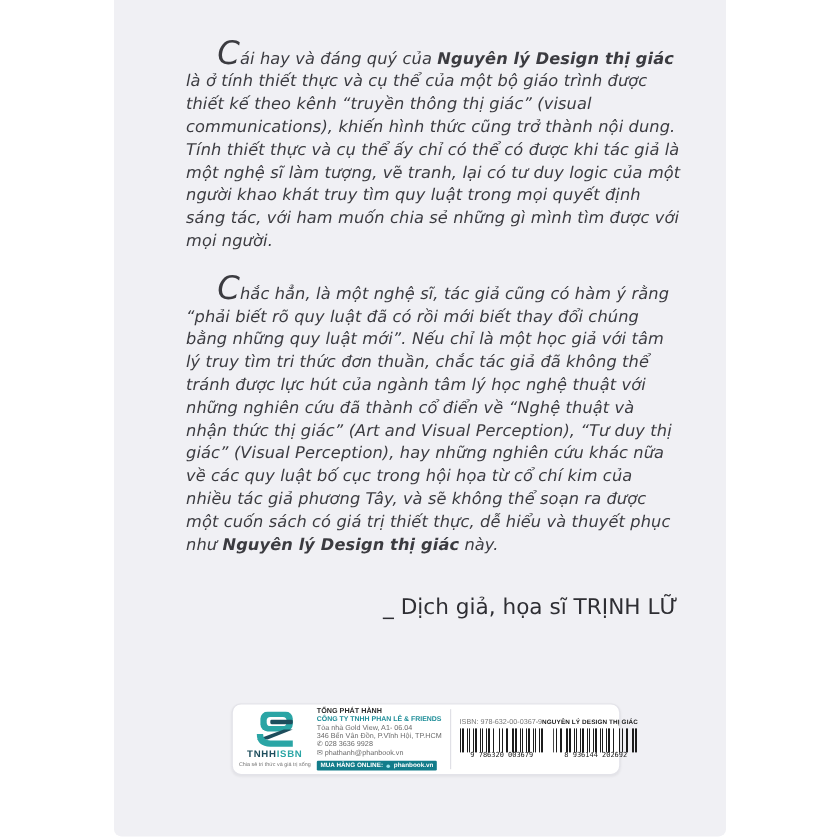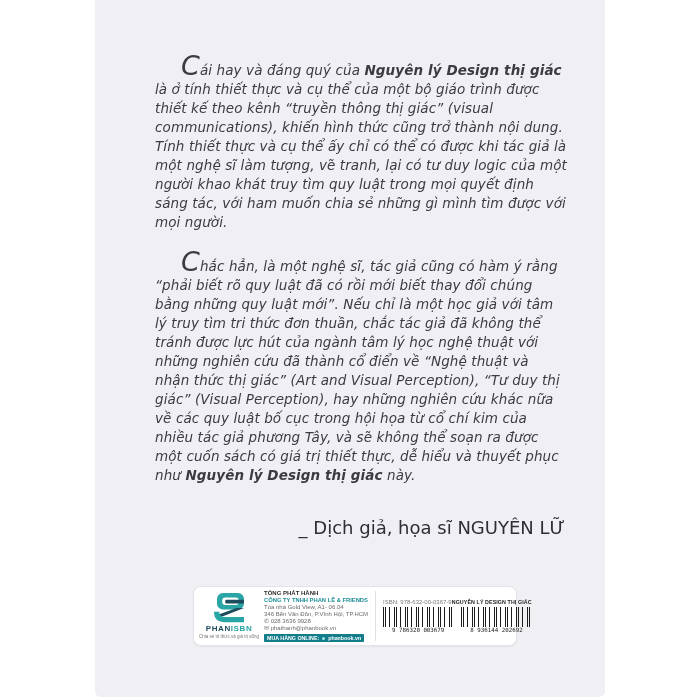--- a/index.html
+++ b/index.html
@@ -3,21 +3,21 @@
 <meta charset="utf-8">
 <style>
   html,body { margin:0; padding:0; background:#ffffff; width:700px; height:700px; overflow:hidden; }
   * { box-sizing:border-box; }
 
   .page { position:relative; width:700px; height:700px; background:#ffffff; font-family:"DejaVu Sans",sans-serif; }
 
   .cover { position:absolute; left:95px; top:0; width:510px; height:697px;
            background:#f0f0f4; border-radius:0 0 6px 6px; }
 
-  .text-block { position:absolute; left:60px; top:56px; width:412px; }
+  .text-block { position:absolute; left:60px; top:35px; width:412px; }
 
   .para { margin:0 0 20px 0; font-family:"DejaVu Sans",sans-serif; font-style:italic; font-weight:500;
           font-size:13.5px; line-height:19px; color:#3b3b40; text-indent:26px; letter-spacing:0.1px; }
   .para::first-letter { font-size:27px; }
   .para b { font-weight:700; }
 
   .signature { margin-top:32px; text-align:right; font-style:normal; font-weight:400;
                font-size:18px; color:#2e2e33; padding-right:2px; font-family:"DejaVu Sans",sans-serif; }
 
   
@@ -64,35 +64,35 @@
 
 <div class="page">
 
   <div class="cover">
 
     <div class="text-block">
       <div>
           <p class="para"><span>Cái hay và đáng quý của </span><b>Nguyên lý Design thị giác</b><span> là ở tính thiết thực và cụ thể của một bộ giáo trình được thiết kế theo kênh “truyền thông thị giác” (visual communications), khiến hình thức cũng trở thành nội dung. Tính thiết thực và cụ thể ấy chỉ có thể có được khi tác giả là một nghệ sĩ làm tượng, vẽ tranh, lại có tư duy logic của một người khao khát truy tìm quy luật trong mọi quyết định sáng tác, với ham muốn chia sẻ những gì mình tìm được với mọi người.</span></p>
           <p class="para"><span>Chắc hẳn, là một nghệ sĩ, tác giả cũng có hàm ý rằng “phải biết rõ quy luật đã có rồi mới biết thay đổi chúng bằng những quy luật mới”. Nếu chỉ là một học giả với tâm lý truy tìm tri thức đơn thuần, chắc tác giả đã không thể tránh được lực hút của ngành tâm lý học nghệ thuật với những nghiên cứu đã thành cổ điển về “Nghệ thuật và nhận thức thị giác” (Art and Visual Perception), “Tư duy thị giác” (Visual Perception), hay những nghiên cứu khác nữa về các quy luật bố cục trong hội họa từ cổ chí kim của nhiều tác giả phương Tây, và sẽ không thể soạn ra được một cuốn sách có giá trị thiết thực, dễ hiểu và thuyết phục như </span><b>Nguyên lý Design thị giác</b><span> này.</span></p>
         </div>
-      <div class="signature">_ Dịch giả, họa sĩ NGUYÊN LỮ</div>
+      <div class="signature">_ Dịch giả, họa sĩ TRỊNH LỮ</div>
     </div>
 
     <div class="info-box">
 
       <div class="logo-col">
         <svg class="logo-mark" viewBox="0 0 44 40" xmlns="http://www.w3.org/2000/svg">
           <rect x="6" y="0" width="36" height="22" rx="8" fill="#2aa5a5"></rect>
           <rect x="13" y="6" width="22" height="10" rx="4" fill="#ffffff"></rect>
           <rect x="17" y="9" width="25" height="5" rx="1.5" fill="#1d4d5c"></rect>
           <path d="M42 20 L14 31 H2 L32 20 Z" fill="#1d4d5c"></path>
           <path d="M2 25 Q2 39 17 39 H42 V32 H17 Q9 32 9 25 Z" fill="#2aa5a5"></path>
         </svg>
         <div class="brand">
-          <span class="p1">PHAN</span><span class="p2">ISBN</span>
+          <span class="p1">TNHH</span><span class="p2">ISBN</span>
         </div>
         <div class="tagline">Chia sẻ tri thức và giá trị sống</div>
       </div>
 
       <div class="addr-col">
         <div class="addr-heading">TỔNG PHÁT HÀNH</div>
         <div class="addr-company">CÔNG TY TNHH PHAN LÊ &amp; FRIENDS</div>
         <div class="addr-line">Tòa nhà Gold View, A1- 06.04</div>
         <div class="addr-line">346 Bến Vân Đồn, P.Vĩnh Hội, TP.HCM</div>
         <div class="addr-line">✆ 028 3636 9928</div>

